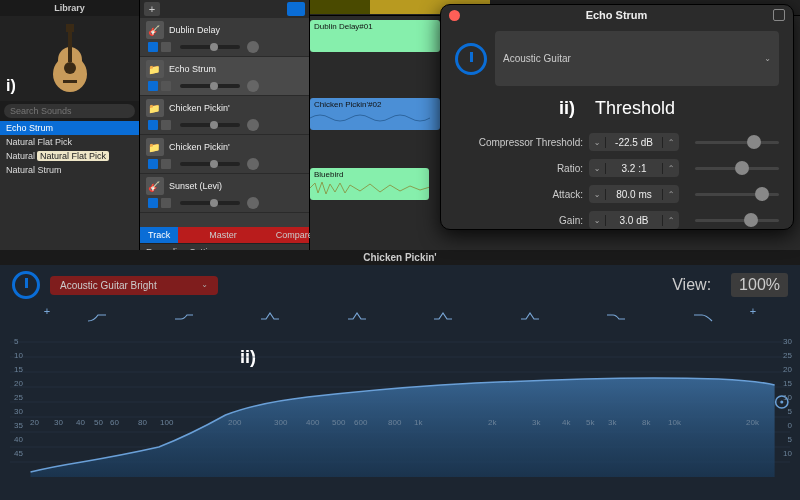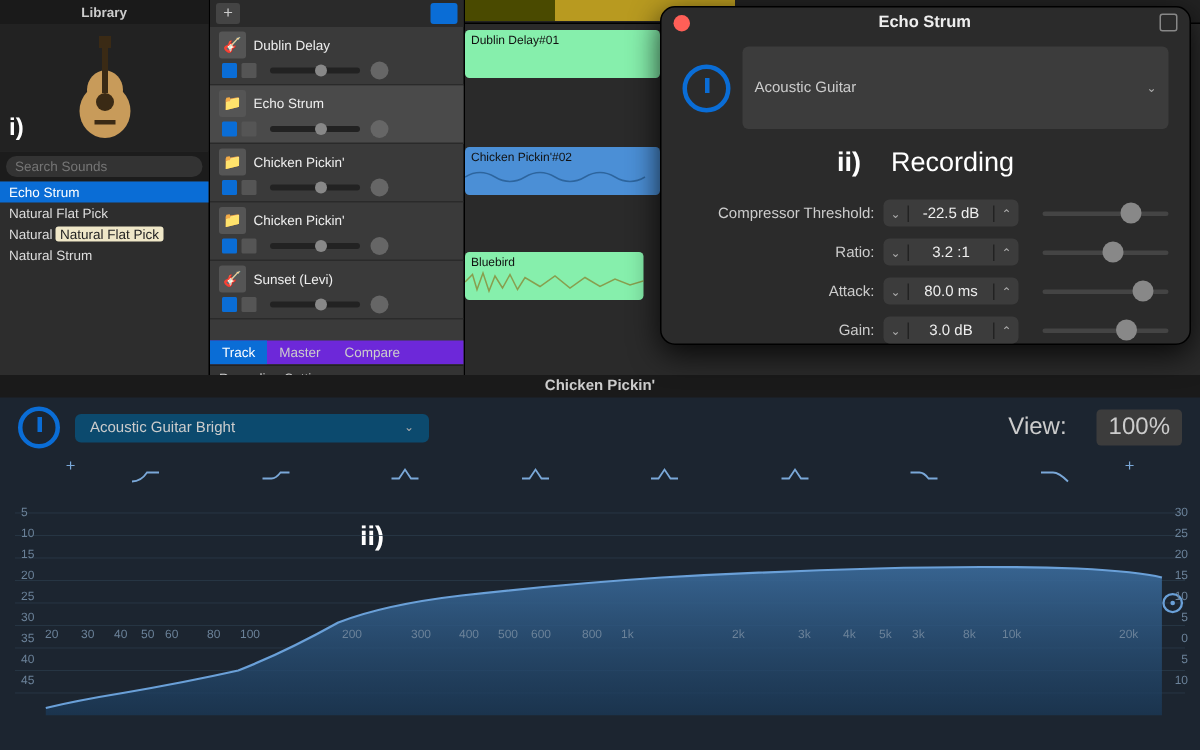--- a/index.html
+++ b/index.html
@@ -30,21 +30,21 @@
 .track-row.sel { background: #4a4a4a; }
 .track-head { display: flex; align-items: center; gap: 5px; }
 .track-icon { width: 18px; height: 18px; background: #555; border-radius: 2px; display: flex; align-items: center; justify-content: center; }
 .track-name { font-size: 9px; color: #eee; }
 .track-ctrl { display: flex; align-items: center; gap: 3px; margin-top: 2px; margin-left: 2px; }
 .mute-solo { width: 10px; height: 10px; background: #0a6dd6; border-radius: 1px; }
 .hp { width: 10px; height: 10px; background: #555; border-radius: 1px; }
 .mini-slider { width: 60px; height: 4px; background: #222; border-radius: 2px; position: relative; margin-left: 6px; }
 .mini-slider::after { content: ''; position: absolute; width: 8px; height: 8px; background: #888; border-radius: 50%; top: -2px; left: 30px; }
 .mini-knob { width: 12px; height: 12px; border-radius: 50%; background: #666; margin-left: 4px; }
-.tracks-tabs { margin-top: auto; background: #6d28d9; display: flex; font-size: 9px; }
+.tracks-tabs { margin-top: auto; background: #b91c1c; display: flex; font-size: 9px; gap: 23px; }
 .tab { padding: 3px 8px; cursor: pointer; }
 .tab.active { background: #0a6dd6; color: #fff; }
 .rec-settings { background: #333; padding: 3px 6px; font-size: 9px; border-top: 1px solid #222; display: flex; justify-content: space-between; align-items: center; }
 
 
 .timeline { flex: 1; background: #2a2a2a; position: relative; overflow: hidden; }
 .ruler { height: 16px; background: #222; border-bottom: 1px solid #000; position: relative; }
 .ruler-seg { position: absolute; top: 0; height: 6px; background: #7a6a00; }
 .region { position: absolute; height: 32px; border-radius: 3px; padding: 2px 4px; font-size: 8px; color: #111; overflow: hidden; }
 .region.blue { background: #4b8fd6; }
@@ -70,21 +70,21 @@
 .step-btn { width: 16px; height: 18px; display: flex; align-items: center; justify-content: center; color: #aaa; cursor: pointer; font-size: 8px; }
 .step-val { width: 58px; text-align: center; font-size: 10px; color: #eee; border-left: 1px solid #222; border-right: 1px solid #222; }
 .param-slider-track { flex: 1; height: 3px; background: #444; border-radius: 2px; position: relative; margin-left: 10px; }
 .param-thumb { position: absolute; width: 14px; height: 14px; background: #888; border-radius: 50%; top: -6px; }
 
 
 .eq-section { position: absolute; left: 0; right: 0; top: 250px; bottom: 0; background: #1c2530; }
 .eq-title-bar { background: #1a1a1a; padding: 2px 0; text-align: center; font-size: 10px; font-weight: 600; position: relative; }
 .eq-head { display: flex; align-items: center; padding: 6px 12px; gap: 10px; }
 .eq-head .power-btn { width: 28px; height: 28px; }
-.eq-preset { background: #0c4a6e; border-radius: 4px; padding: 4px 10px; font-size: 10px; width: 236px; display: flex; justify-content: space-between; cursor: pointer; }
+.eq-preset { background: #7f1d1d; border-radius: 4px; padding: 4px 10px; font-size: 10px; width: 168px; display: flex; justify-content: space-between; cursor: pointer; }
 .view-box { margin-left: auto; font-size: 16px; display: flex; align-items: center; gap: 20px; }
 .view-sel { background: #3c3c3c; padding: 3px 8px; border-radius: 3px; cursor: pointer; }
 .eq-bands { display: flex; padding: 0 40px; gap: 0; }
 .band-handle { flex: 1; display: flex; justify-content: center; align-items: center; height: 22px; cursor: pointer; }
 .band-handle svg { stroke: #7aa8d8; fill: none; stroke-width: 1.2; }
 .plus-mini { width: 14px; text-align: center; color: #7aa8d8; font-size: 11px; cursor: pointer; }
 .eq-graph { position: relative; height: 150px; margin: 0 10px; }
 .eq-svg { position: absolute; inset: 0; width: 100%; height: 100%; }
 .axis-label { position: absolute; font-size: 8px; color: #6b8299; }
 .axis-right { position: absolute; right: -2px; font-size: 8px; color: #6b8299; }
@@ -227,21 +227,21 @@
       <div class="power-btn">
           <div class="power-inner"></div>
         </div>
       <div class="preset-select">
           <span>Acoustic Guitar</span>
           <span class="chevron">⌄</span>
         </div>
     </div>
     <div class="compressor-title">
         <span class="label-ii">ii)</span>
-        <span>Recording</span>
+        <span>Threshold</span>
       </div>
 
     <div class="param-row">
       <div class="param-label">Compressor Threshold:</div>
       <div class="stepper">
           <div class="step-btn">⌄</div>
           <div class="step-val">-22.5 dB</div>
           <div class="step-btn">⌃</div>
         </div>
       <div class="param-slider-track">

